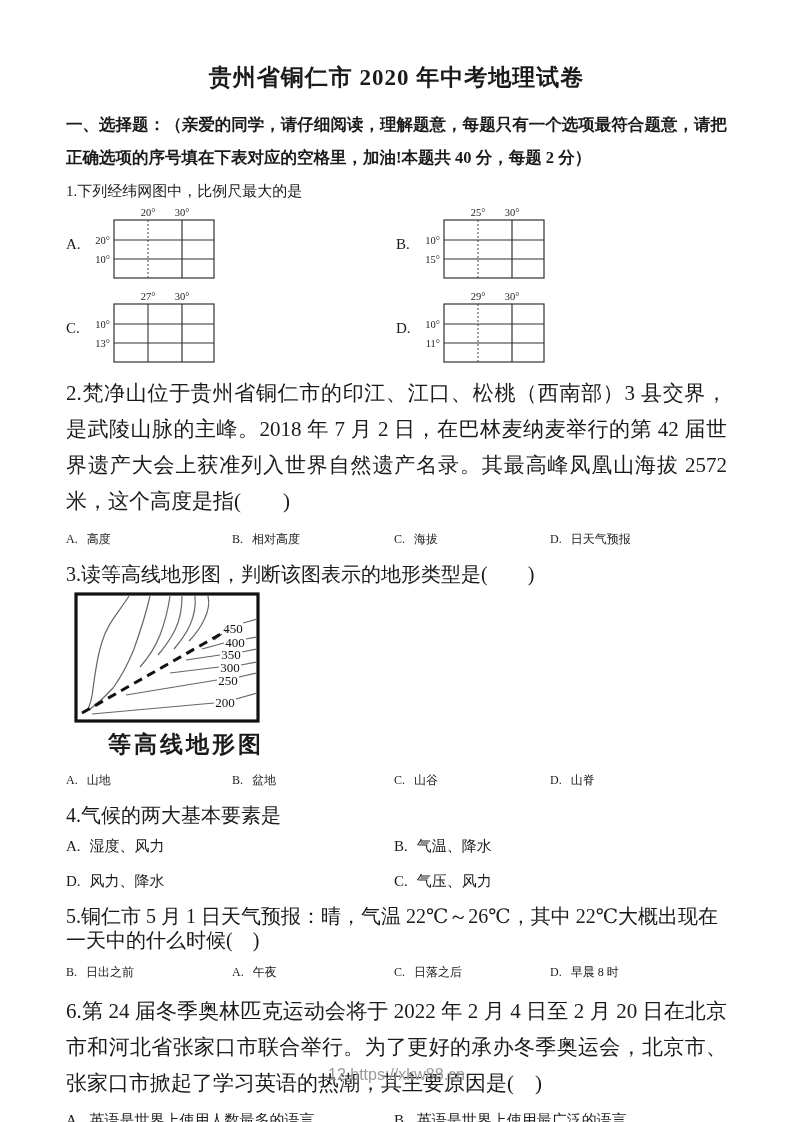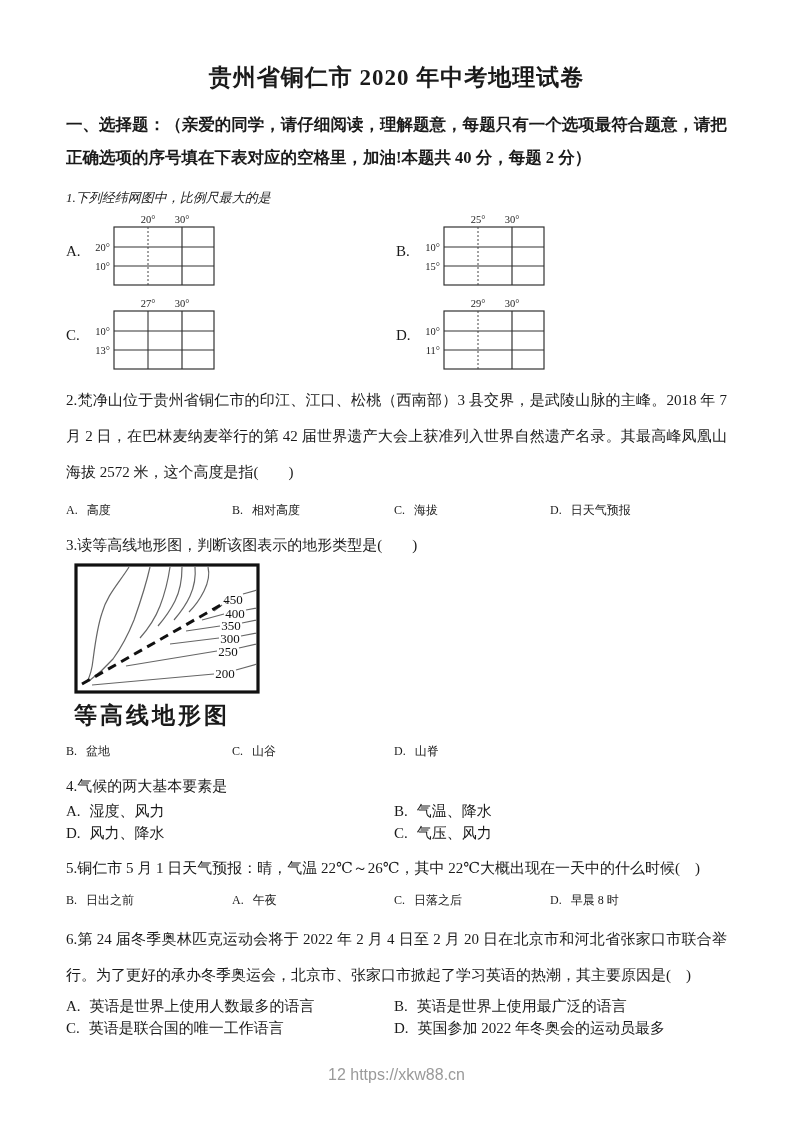--- a/index.html
+++ b/index.html
@@ -4,33 +4,33 @@
 <style>
   html,body{margin:0;padding:0;background:#e8e8e8;}
   .page{
     width:793px;height:1122px;box-sizing:border-box;
     background:#ffffff;color:#1a1a1a;position:relative;overflow:hidden;
     padding:58px 66px 12px 66px;margin:0 auto;
     font-family:"Liberation Serif","DejaVu Serif",serif;
   }
   .title{font-size:23px;font-weight:700;text-align:center;margin:4px 0 0 0;letter-spacing:1px;}
   .sec-heading{font-size:16.5px;font-weight:700;line-height:33px;text-align:justify;margin:15px 0 0 0;}
-  .qtext{font-size:15px;margin:12px 0 0 0;line-height:24px;}
-  .qtext-sm{font-size:13px;margin:13px 0 0 0;line-height:22px;font-style:italic;}
-  .qpara{font-size:15px;line-height:36px;text-align:justify;margin:10px 0 0 0;}
+  .qtext{font-size:20px;margin:12px 0 0 0;line-height:24px;}
+  .qtext-sm{font-size:15px;margin:6px 0 0 0;line-height:22px;}
+  .qpara{font-size:21px;line-height:36px;text-align:justify;margin:10px 0 0 0;}
   .opts4{display:grid;grid-template-columns:166px 162px 156px auto;margin:9px 0 0 0;font-size:12px;line-height:22px;}
-  .opts2{display:grid;grid-template-columns:328px auto;margin:2px 0 0 0;font-size:15px;line-height:22px;}
+  .opts2{display:grid;grid-template-columns:328px auto;row-gap:13px;margin:8px 0 0 0;font-size:15px;line-height:22px;}
   .opt .ol{display:inline-block;margin-right:9px;}
   .diagram-row{display:flex;margin:5px 0 0 0;}
   .diagram-cell{width:330px;display:flex;align-items:center;}
   .diagram-cell .letter{font-size:15px;width:24px;flex:0 0 24px;}
   svg text{font-family:"Liberation Serif","DejaVu Serif",serif;}
   .latlon-svg text{font-size:10.5px;fill:#222;}
   .figure{margin:6px 0 0 8px;width:224px;}
-  .fig-caption{font-size:23px;font-weight:700;margin-top:2px;letter-spacing:3px;}
+  .fig-caption{font-size:23px;font-weight:700;text-align:center;margin-top:2px;letter-spacing:3px;}
   .contour-label{font-size:13px;fill:#111;}
   .footer{
     position:absolute;left:0;right:0;top:1066px;text-align:center;
     color:#9a9a9a;font-family:"Liberation Sans","DejaVu Sans",sans-serif;font-size:16px;
   }
 </style>
 </head>
 <body>
 
 <div class="page">
@@ -141,20 +141,21 @@
         <text x="161" y="55">400</text>
         <text x="157" y="67">350</text>
         <text x="156" y="80">300</text>
         <text x="154" y="93">250</text>
         <text x="151" y="115">200</text>
       </g>
     </svg>
     <div class="fig-caption">等高线地形图</div>
   </div>
   <div class="opts4">
+    <span class="opt"><span class="ol">A.</span><span>山地</span></span>
     <span class="opt"><span class="ol">B.</span><span>盆地</span></span>
     <span class="opt"><span class="ol">C.</span><span>山谷</span></span>
     <span class="opt"><span class="ol">D.</span><span>山脊</span></span>
   </div>
 
   <p class="qtext">4.气候的两大基本要素是</p>
   <div class="opts2">
     <span class="opt"><span class="ol">A.</span><span>湿度、风力</span></span>
     <span class="opt"><span class="ol">B.</span><span>气温、降水</span></span>
     <span class="opt"><span class="ol">D.</span><span>风力、降水</span></span>

